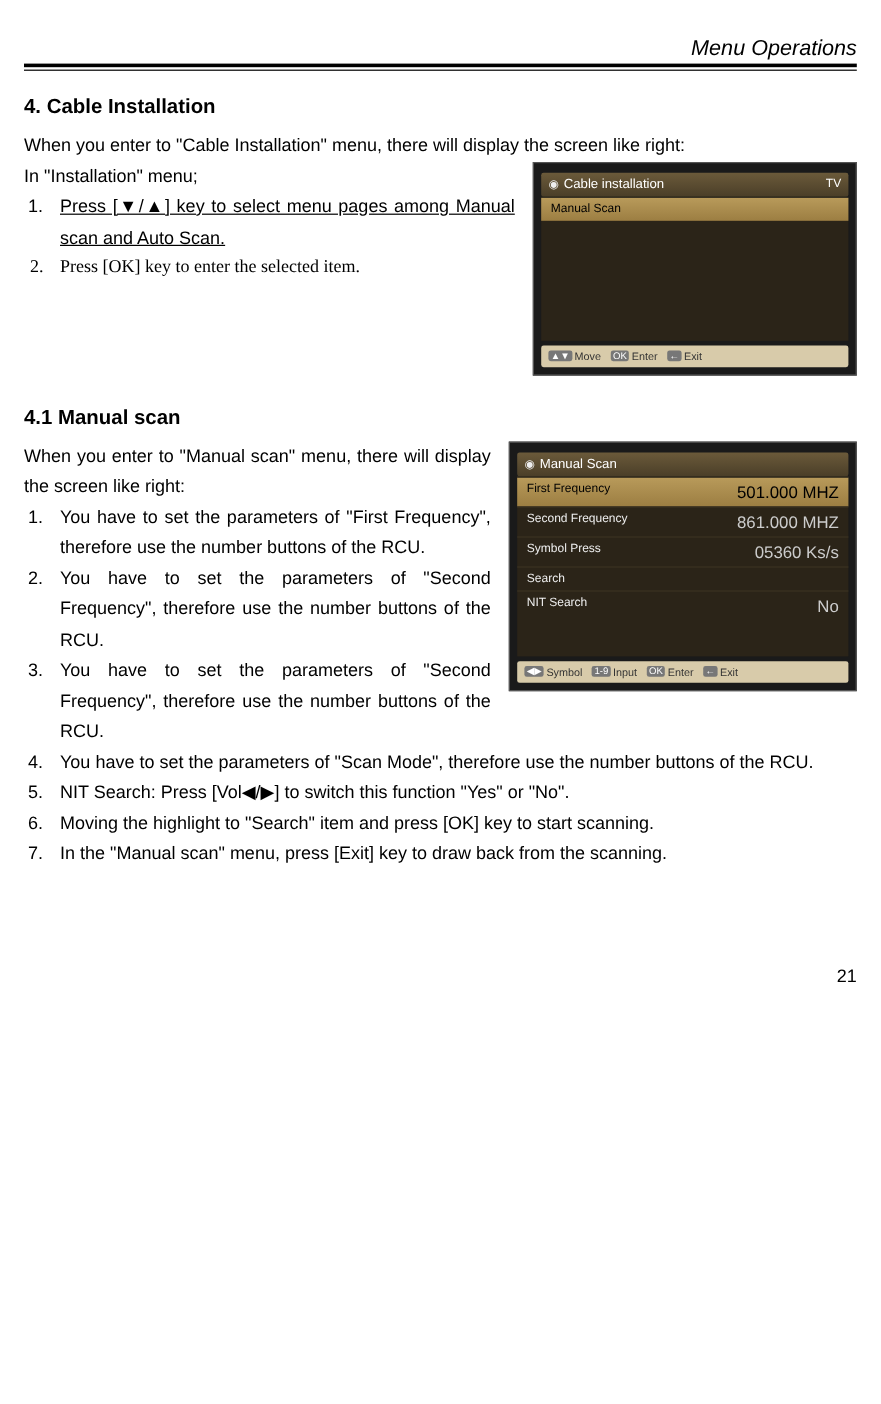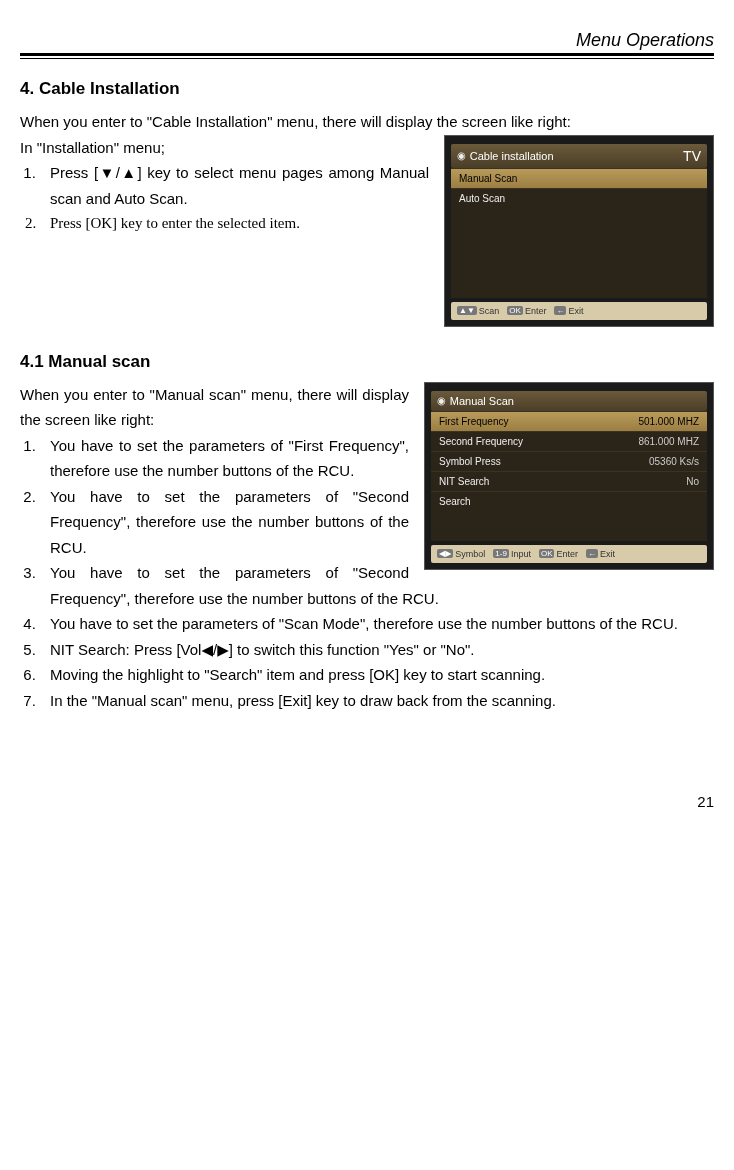--- a/index.html
+++ b/index.html
@@ -73,21 +73,21 @@
     gap: 4px;
     border-radius: 2px;
   }
   .tv-titlebar::before {
     content: "◉";
     font-size: 10px;
     color: #eee;
   }
   .tv-right-tag {
     margin-left: auto;
-    font-size: 14px;
+    font-size: 10px;
     color: #fff;
   }
   .tv-body {
     background: #2b2418;
     min-height: 120px;
     padding: 0;
   }
   .tv-row {
     padding: 4px 8px;
     border-top: 1px solid #3a3222;
@@ -95,21 +95,21 @@
     color: #eee;
     display: flex;
     justify-content: space-between;
   }
   .tv-row.sel {
     background: linear-gradient(#b89a5a, #9c7e42);
     color: #000;
   }
   .tv-row-val {
     color: #ccc;
-    font-size: 10px;
+    font-size: 14px;
   }
   .tv-row.sel .tv-row-val { color: #000; }
   .tv-footbar {
     background: #d8cbaa;
     color: #333;
     padding: 4px 6px;
     font-size: 9px;
     display: flex;
     gap: 8px;
     margin-top: 4px;
@@ -141,45 +141,42 @@
 
 <div class="wrap-right tv-shot">
   <div class="tv-titlebar">
     <span>Cable installation</span>
     <span class="tv-right-tag">TV</span>
   </div>
   <div class="tv-body">
     <div class="tv-row sel">
         <span>Manual Scan</span>
       </div>
-    <div class="tv-row">
-        <span>Auto Scan</span>
-      </div>
     <div style="height:90px"></div>
   </div>
   <div class="tv-footbar">
     <span class="tv-foot-item">
         <span class="tv-key">▲▼</span>
-        <span>Scan</span>
+        <span>Move</span>
       </span>
     <span class="tv-foot-item">
         <span class="tv-key">OK</span>
         <span>Enter</span>
       </span>
     <span class="tv-foot-item">
         <span class="tv-key">←</span>
         <span>Exit</span>
       </span>
   </div>
 </div>
 
 <div class="intro">In "Installation" menu;</div>
 
 <ol>
-  <li style="text-align:justify; text-justify:inter-word;">Press [▼/▲] key to select menu pages among Manual scan and Auto Scan.</li>
+  <li style="text-align:justify; text-justify:inter-word;text-decoration:underline;">Press [▼/▲] key to select menu pages among Manual scan and Auto Scan.</li>
   <li style="text-align:justify;font-family:Liberation Serif, serif;">Press [OK] key to enter the selected item.</li>
 </ol>
 
 <div class="clear"></div>
 
 <div class="section-heading">4.1   Manual scan</div>
 
 <div class="wrap-right tv-shot" style="width:290px">
   <div class="tv-titlebar">
     <span>Manual Scan</span>
@@ -191,26 +188,26 @@
       </div>
     <div class="tv-row">
         <span>Second Frequency</span>
         <span class="tv-row-val num">861.000 MHZ</span>
       </div>
     <div class="tv-row">
         <span>Symbol Press</span>
         <span class="tv-row-val num">05360  Ks/s</span>
       </div>
     <div class="tv-row">
+        <span>Search</span>
+        <span class="tv-row-val num"></span>
+      </div>
+    <div class="tv-row">
         <span>NIT Search</span>
         <span class="tv-row-val num">No</span>
-      </div>
-    <div class="tv-row">
-        <span>Search</span>
-        <span class="tv-row-val num"></span>
       </div>
     <div style="height:30px"></div>
   </div>
   <div class="tv-footbar">
     <span class="tv-foot-item">
         <span class="tv-key">◀▶</span>
         <span>Symbol</span>
       </span>
     <span class="tv-foot-item">
         <span class="tv-key">1-9</span>

